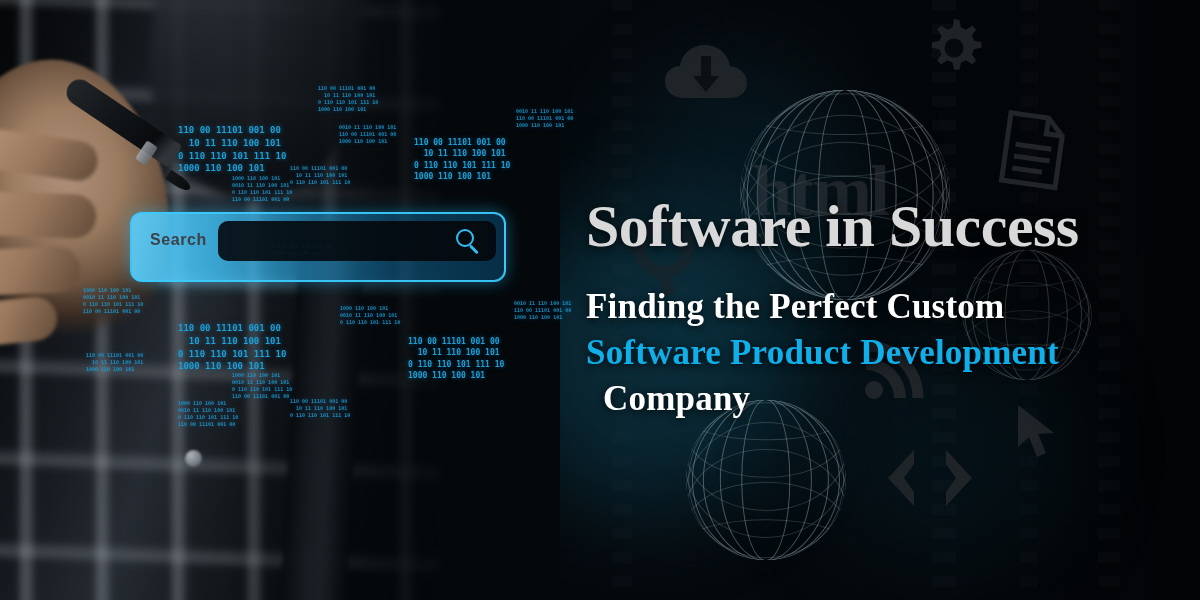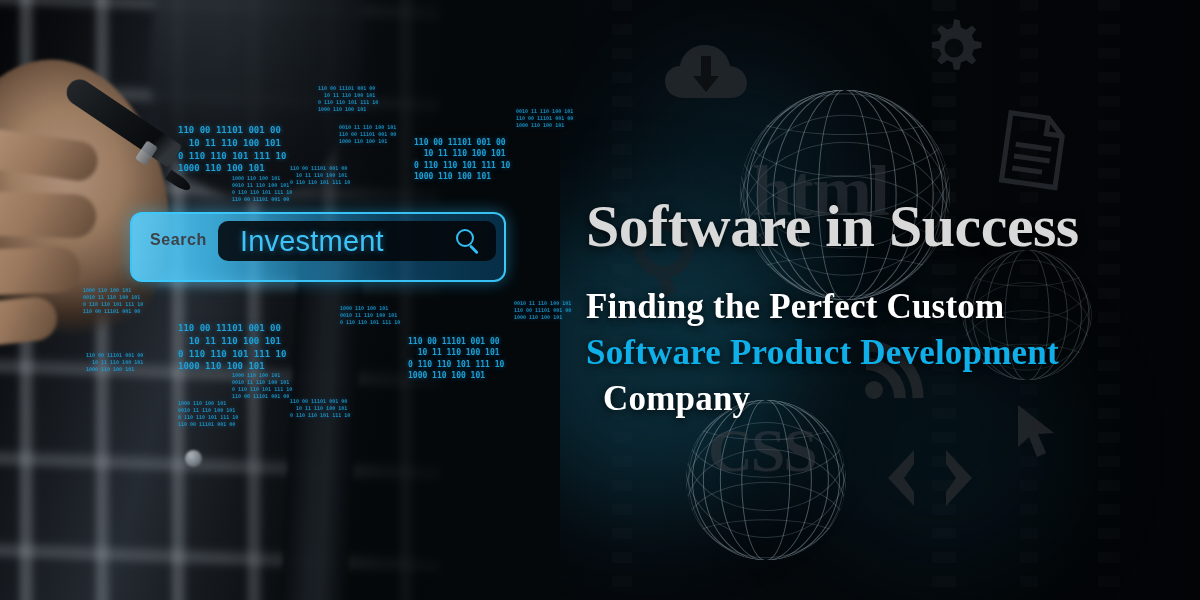--- a/index.html
+++ b/index.html
@@ -191,21 +191,20 @@
         <div class="lon" style="height: 130px; width: 122.904px;"></div>
         <div class="lat" style="width: 130px; height: 108.08px; top: 86.6667px; border-radius: 50%;"></div>
         <div class="lon" style="height: 130px; width: 108.08px;"></div>
         <div class="lat" style="width: 130px; height: 80.2199px; top: 101.111px; border-radius: 50%;"></div>
         <div class="lon" style="height: 130px; width: 80.2199px;"></div>
         <div class="lat" style="width: 130px; height: 42.6841px; top: 115.556px; border-radius: 50%;"></div>
         <div class="lon" style="height: 130px; width: 42.6841px;"></div>
       </div>
 
     <div class="globe-label" style="left:272px;top:150px;font-size:72px;opacity:.55;">html</div>
-    <div class="globe-label" style="left:228px;top:415px;font-size:62px;opacity:.60;">CSS</div>
 
     <svg class="ticon" style="left:183px;top:42px;" width="86" height="64" viewBox="0 0 86 64">
       <path d="M22 56 C8 56 2 48 2 39 C2 30 9 24 17 24 C19 11 30 3 42 3 C55 3 65 12 67 24 C77 25 84 32 84 41 C84 50 77 56 67 56 Z"></path>
       <rect x="38" y="14" width="10" height="24" fill="#0d1013"></rect>
       <path d="M30 34 L56 34 L43 50 Z" fill="#0d1013"></path>
     </svg>
 
     <svg class="ticon" style="left:443px;top:17px;" width="62" height="62" viewBox="0 0 62 62">
       <path d="M31 2 l5.5 1.2 1.4 7.4 5.2 2.2 6.1-4.3 4 4 -4.3 6.1 2.2 5.2 7.4 1.4 0 5.6 -7.4 1.4 -2.2 5.2 4.3 6.1 -4 4 -6.1-4.3 -5.2 2.2 -1.4 7.4 -5.6 0 -1.4-7.4 -5.2-2.2 -6.1 4.3 -4-4 4.3-6.1 -2.2-5.2 -7.4-1.4 0-5.6 7.4-1.4 2.2-5.2 -4.3-6.1 4-4 6.1 4.3 5.2-2.2 1.4-7.4 Z"></path>
       <circle cx="31" cy="31" r="9.5" fill="#080b0e"></circle>
@@ -320,21 +319,20 @@
 0010 11 110 100 101
 0 110 110 101 111 10
 110 00 11101 001 00</div>
       <div class="binblock" style="left: 272px; top: 243px; font-size: 5px; opacity: 0.85;">0 110 110 101 111 10
 1000 110 100 101</div>
     </div>
 
   <div class="searchbar">
     <div class="searchlabel">Search</div>
     <div class="searchfield">
-      <div class="searchvalue">Investment</div>
       <div class="mag">
         <div class="ring"></div>
         <div class="handle"></div>
       </div>
     </div>
   </div>
 
   <div class="headline">Software in Success</div>
   <div class="sub sub-l1">Finding the Perfect Custom</div>
   <div class="sub sub-l2">Software Product Development</div>

